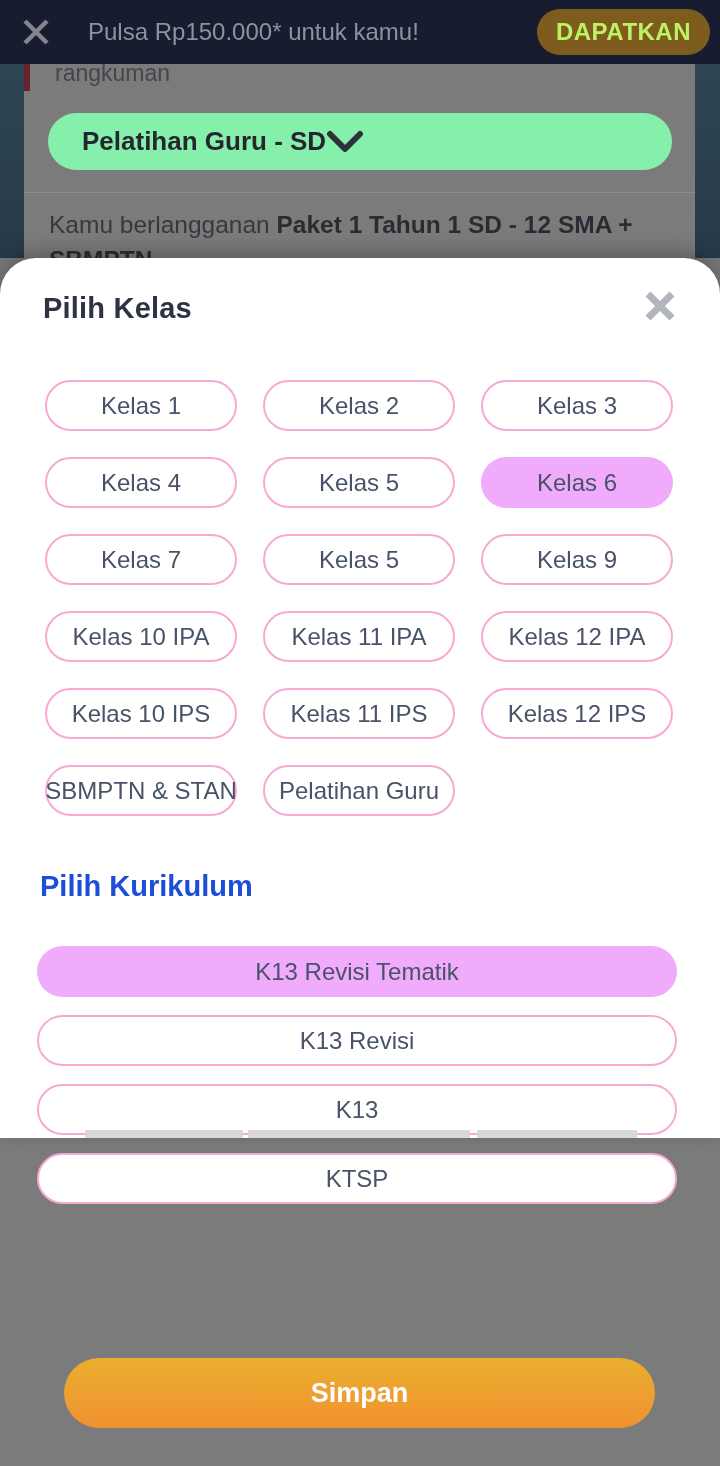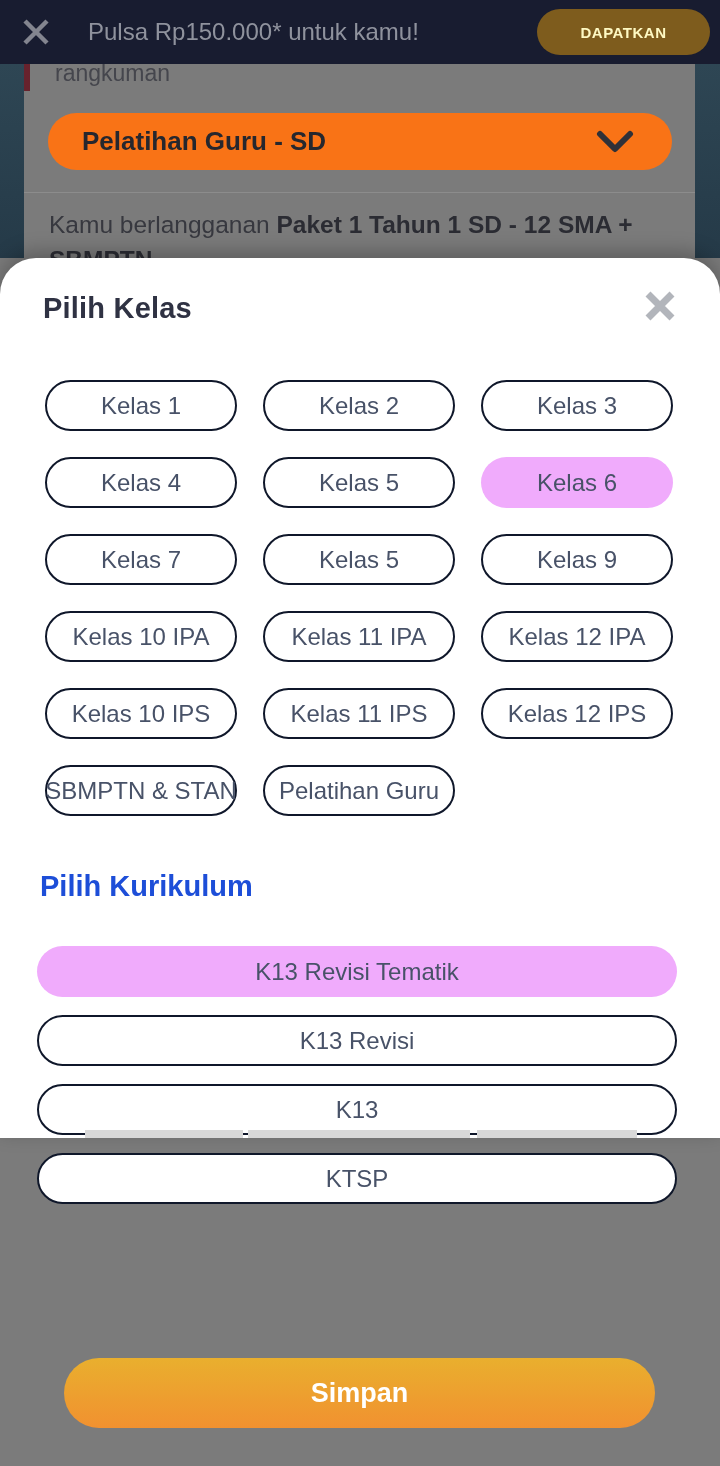--- a/index.html
+++ b/index.html
@@ -13,35 +13,35 @@
   
   .topbar {
     position:absolute; top:0; left:0; width:720px; height:64px;
     background:#181c30; display:flex; align-items:center; z-index:2;gap:18px;
   }
   .topbar-close { background:none; border:none; width:32px; height:32px; margin-left:20px; cursor:pointer; display:flex; align-items:center; justify-content:center; }
   .topbar-msg { color:#8f929d; font-size:24px; margin-left:18px; flex:1; white-space:nowrap; overflow:hidden; }
   .topbar-cta {
     border:none; cursor:pointer; margin-right:10px;
     width:173px; height:46px; border-radius:24px;
-    background:#7e5c1d; color:#fef9c3; font-size:15px; font-weight:bold;
+    background:#7e5c1d; color:#bef264; font-size:24px; font-weight:bold;
     letter-spacing:0.5px;
   }
 
   .bg-body {
     position:absolute; top:64px; left:0; width:720px; height:194px;
     background:linear-gradient(180deg,#2e4654,#253a48); z-index:1;padding-left:12px;
   }
   .bg-card { position:absolute; top:0; left:24px; width:671px; height:194px; background:#7b7b7b; }
   .bg-red-stripe { position:absolute; top:0; left:0; width:6px; height:27px; background:#67222d; }
   .bg-section-label { position:absolute; top:-4px; left:31px; font-size:23px; color:#45464d; }
   .bg-dropdown {
     position:absolute; top:49px; left:24px; width:624px; height:57px;
-    background:#f97316; border:none; border-radius:29px; cursor:pointer;
-    display:flex; align-items:center; justify-content:space-between;
+    background:#86efac; border:none; border-radius:29px; cursor:pointer;
+    display:flex; align-items:center; 
     padding:0 38px 0 34px; font-family:inherit;
   }
   .bg-dropdown-value { font-size:26px; font-weight:bold; color:#26272e; }
   .bg-divider { position:absolute; top:128px; left:0; width:671px; height:1px; background:#8c8c8c; }
   .bg-subscription {
     position:absolute; top:143px; left:25px; width:625px;
     font-size:24.5px; line-height:35px; color:#37383f;
   }
   .bg-subscription b { color:#2b2c33; }
 
@@ -52,21 +52,21 @@
     box-shadow:0 -6px 20px rgba(0,0,0,0.25);
   }
   .modal-title { position:absolute; top:34px; left:43px; font-size:29px; font-weight:bold; color:#2f3243; letter-spacing:0.2px; }
   .modal-close { position:absolute; top:28px; right:40px; width:40px; height:40px; background:none; border:none; cursor:pointer; display:flex; align-items:center; justify-content:center; }
 
   .kelas-grid {
     position:absolute; top:122px; left:45px; width:640px;
     display:flex; flex-wrap:wrap; gap:26px;
   }
   .chip {
-    height:51px; border-radius:26px; border:2px solid #0f172a;
+    height:51px; border-radius:26px; border:2px solid #f9a8d4;
     background:#ffffff; color:#485268; font-size:24px; font-family:inherit;
     display:flex; align-items:center; justify-content:center;
     cursor:pointer; white-space:nowrap;
   }
   .chip.fixed { width:192px; }
   .chip.selected { border:none; background:#f0abfc; }
 
   .kurikulum-title { position:absolute; top:612px; left:40px; font-size:29px; font-weight:bold; color:#1d4ed8; }
   .kurikulum-grid {
     position:absolute; top:688px; left:37px; width:640px;

